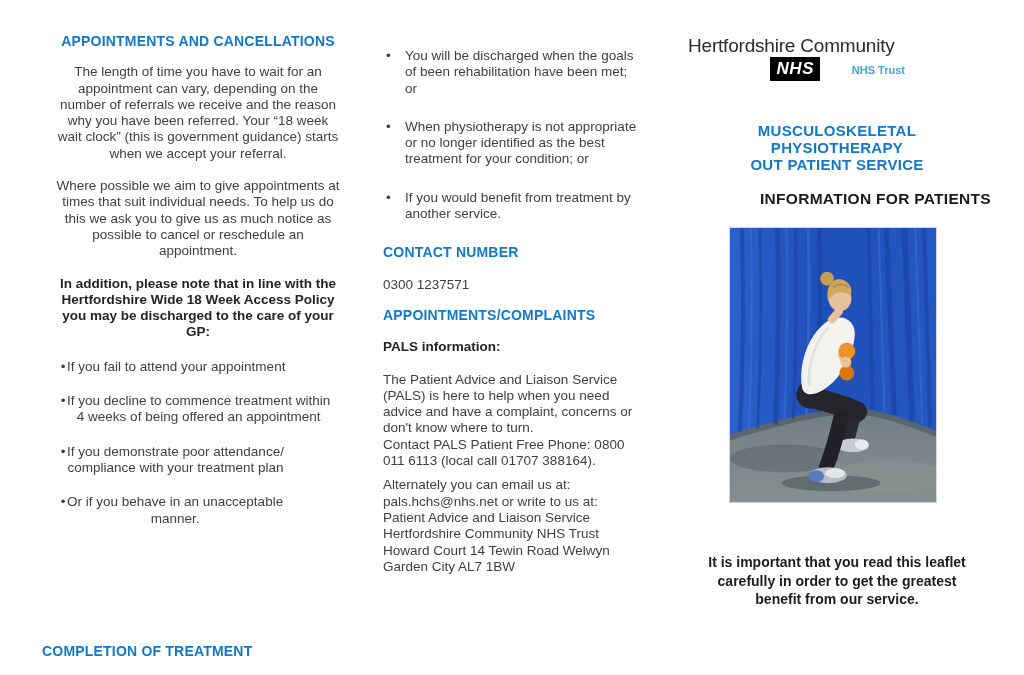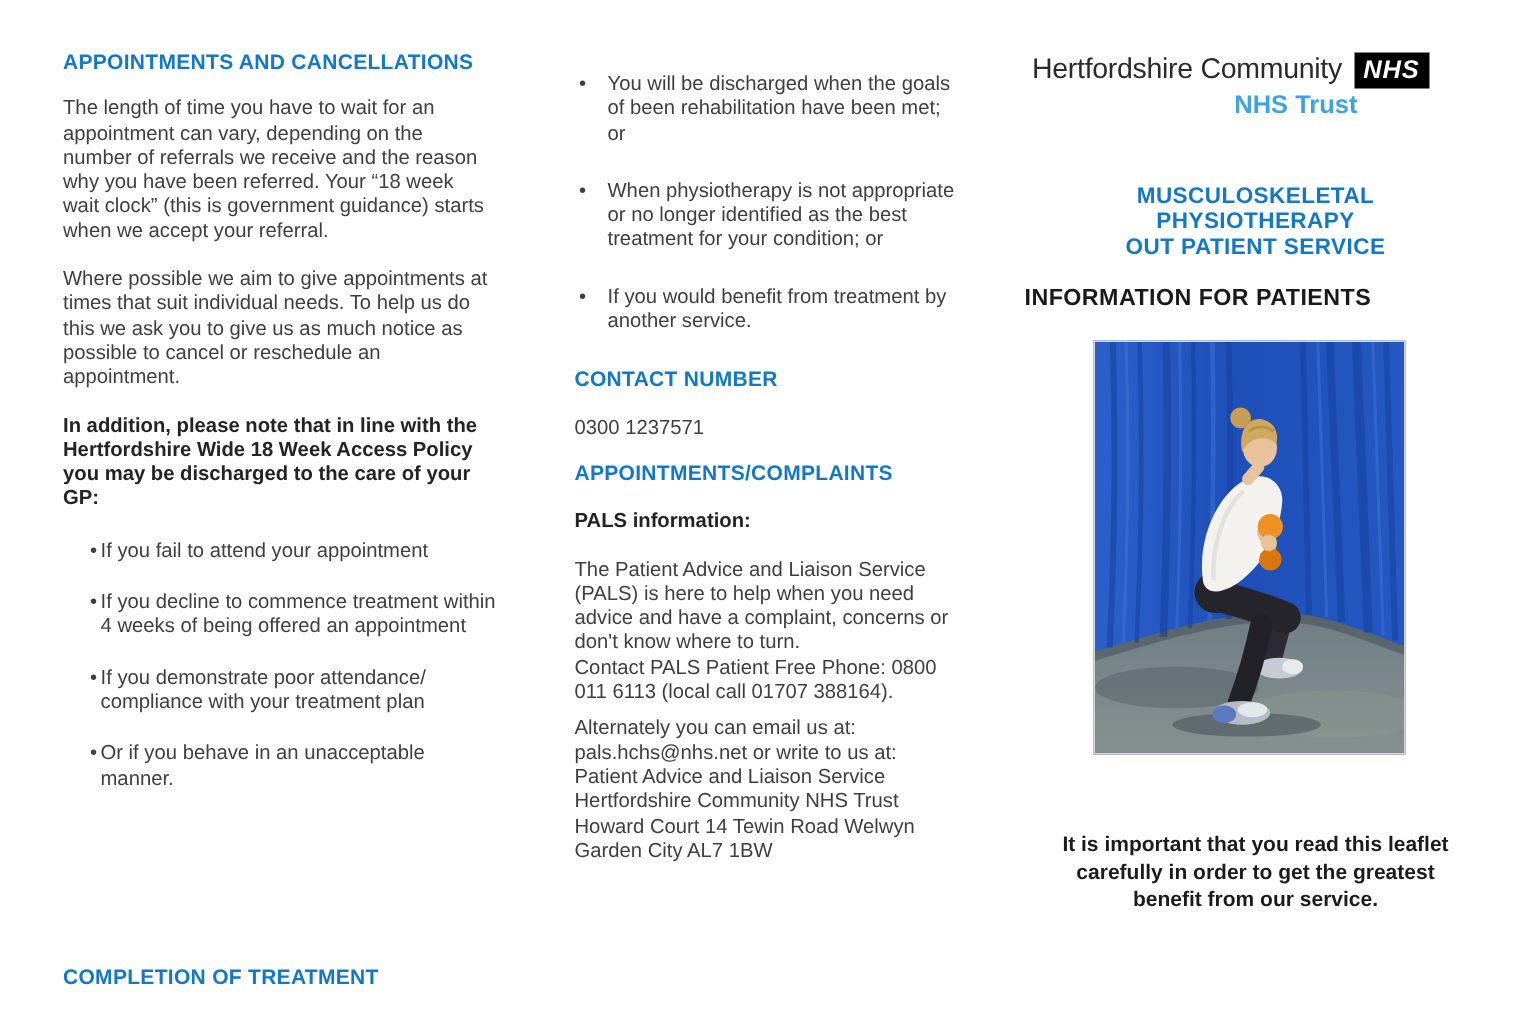--- a/index.html
+++ b/index.html
@@ -9,21 +9,21 @@
     color:#3f3f3f; font-size:13.5px; line-height:16.3px;
     overflow:hidden;
   }
   .pre { white-space:pre-line; }
 
   
   .h-blue { color:#1478c8; font-weight:bold; font-size:14px; letter-spacing:0.2px; margin:0; }
   .h-dark { color:#242424; font-weight:bold; }
 
   
-  .col-left  { position:absolute; left:42px;  top:33px; width:312px; }
+  .col-left  { position:absolute; left:42px;  top:33px; width:312px;text-align:center; }
   .col-mid   { position:absolute; left:383px; top:48px; width:285px; }
   .col-right { position:absolute; left:683px; top:33px; width:308px; height:640px; }
 
   .col-left p, .col-mid p { margin:0 0 16px 0; }
   .col-left .heading { margin-bottom:15px; }
   .bold-para { color:#242424; font-weight:bold; margin-bottom:18px !important; }
 
   
   .bullets { margin:0; padding:0; list-style:none; }
   .bullet { display:flex; margin-bottom:18px; }
@@ -39,35 +39,35 @@
   .phone { margin-bottom:14px !important; }
   .views { margin-bottom:14px !important; }
   .pals-head { margin:2px 0 0 0; }
   .pals-body { margin:0 0 8px 0 !important; }
   .alt-contact { margin-top:8px; }
 
   .completion { position:absolute; left:42px; top:643px; }
 
   
   .logo-block { position:absolute; top:2px; left:0; width:308px; height:50px; }
-  .logo-row { position:absolute; top:0; left:5px; display:flex; align-items:center; }
+  .logo-row { position:absolute; top:0; left:5px; display:flex; align-items:center;flex-direction:column; }
   .wordmark { color:#2b2b2b; font-size:19px; letter-spacing:-0.2px; line-height:22px; white-space:nowrap; }
   .nhs-box {
     margin-left:8px; width:50px; height:24px; background:#000000; color:#ffffff;
     font-weight:bold; font-style:italic; font-size:17px;
     display:flex; align-items:center; justify-content:center; letter-spacing:0.5px;
   }
-  .logo-trust { position:absolute; top:27px; right:86px; color:#3fa3de; font-size:17px; font-weight:bold; }
+  .logo-trust { position:absolute; top:27px; right:86px; color:#3fa3de; font-size:11px; font-weight:bold; }
 
   .rc-title {
     position:absolute; top:89px; left:0; width:100%; text-align:center;
     color:#1478c8; font-weight:bold; font-size:15px; line-height:17px; letter-spacing:0.3px;
   }
   .rc-subtitle {
-    position:absolute; top:158px; left:0; width:100%; text-align:left;
+    position:absolute; top:158px; left:0; width:100%; text-align:right;
     color:#1a1a1a; font-weight:bold; font-size:15.5px; letter-spacing:0.3px;
   }
   .photo {
     position:absolute; top:194px; left:46px; width:208px; height:276px;
     border:1px solid #d4d4d4; box-sizing:border-box; background:#2a5ac4;
   }
   .photo svg { display:block; width:100%; height:100%; }
   .rc-footer {
     position:absolute; top:520px; left:0; width:100%; text-align:center;
     color:#1c1c1c; font-weight:bold; font-size:14px; line-height:18.5px;

